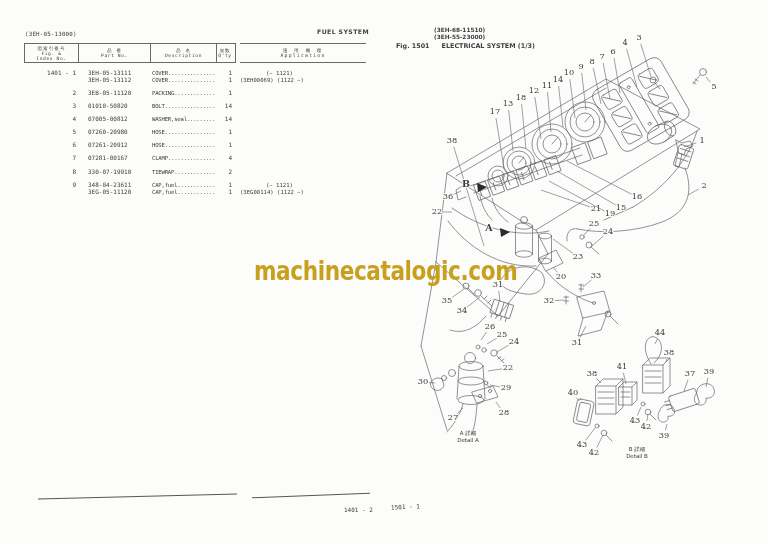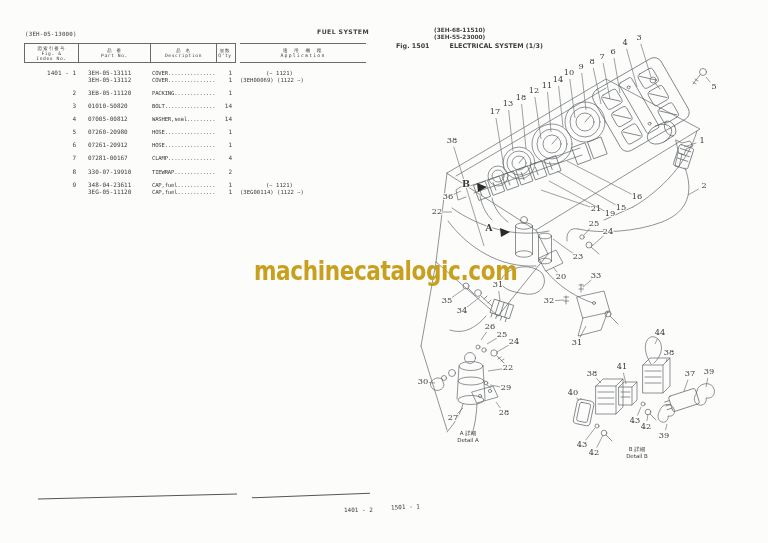--- a/index.html
+++ b/index.html
@@ -31,21 +31,21 @@
   .tc-fig{text-align:right;padding-right:2px;}
   .tc-part{padding-left:10px;}
   .tc-desc{padding-left:2px;font-size:5.6px;letter-spacing:-0.2px;}
   .tc-qty{text-align:right;}
   .tc-app{padding-left:8px;font-size:5.6px;}
   .tc-app.ind{padding-left:34px;}
 
   
   .rh{left:396px;top:27px;width:220px;font-family:"DejaVu Sans",sans-serif;color:#3f3f3f;}
   .rh-codes{margin-left:38px;font-size:5.8px;line-height:7px;font-weight:600;}
-  .rh-title{display:flex;gap:20px;font-size:6.4px;font-weight:700;margin-top:1px;}
+  .rh-title{display:flex;gap:12px;font-size:6.4px;font-weight:700;margin-top:1px;}
 
   
   svg.diagram{position:absolute;left:0;top:0;width:768px;height:543px;z-index:2;}
   #art{fill:none;stroke:#62666a;stroke-width:0.7;stroke-linejoin:round;stroke-linecap:round;}
   #callout-layer line{stroke:#6a6e72;stroke-width:0.65;}
   #callout-layer text{font-family:"DejaVu Serif",serif;font-size:8.2px;fill:#3a3a3a;text-anchor:middle;
                       dominant-baseline:middle;paint-order:stroke;stroke:#fcfcfb;stroke-width:2px;}
   #callout-layer text.big{font-size:9.5px;font-weight:bold;}
   #callout-layer text.detail{font-size:5.5px;stroke:none;font-family:"DejaVu Sans",sans-serif;}
 

